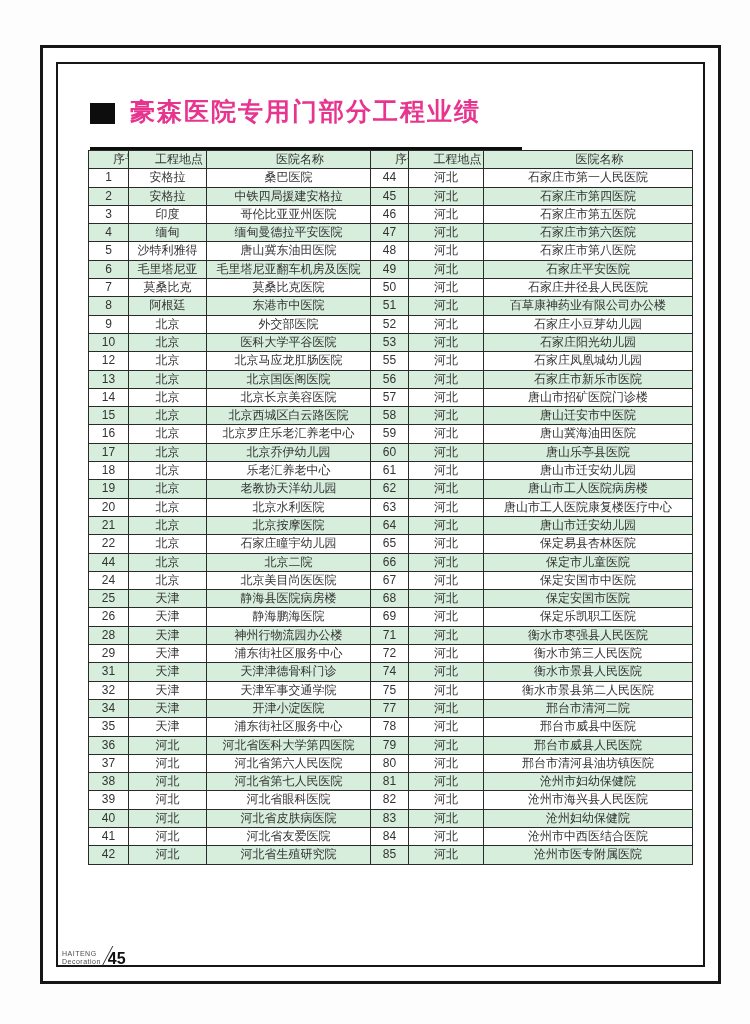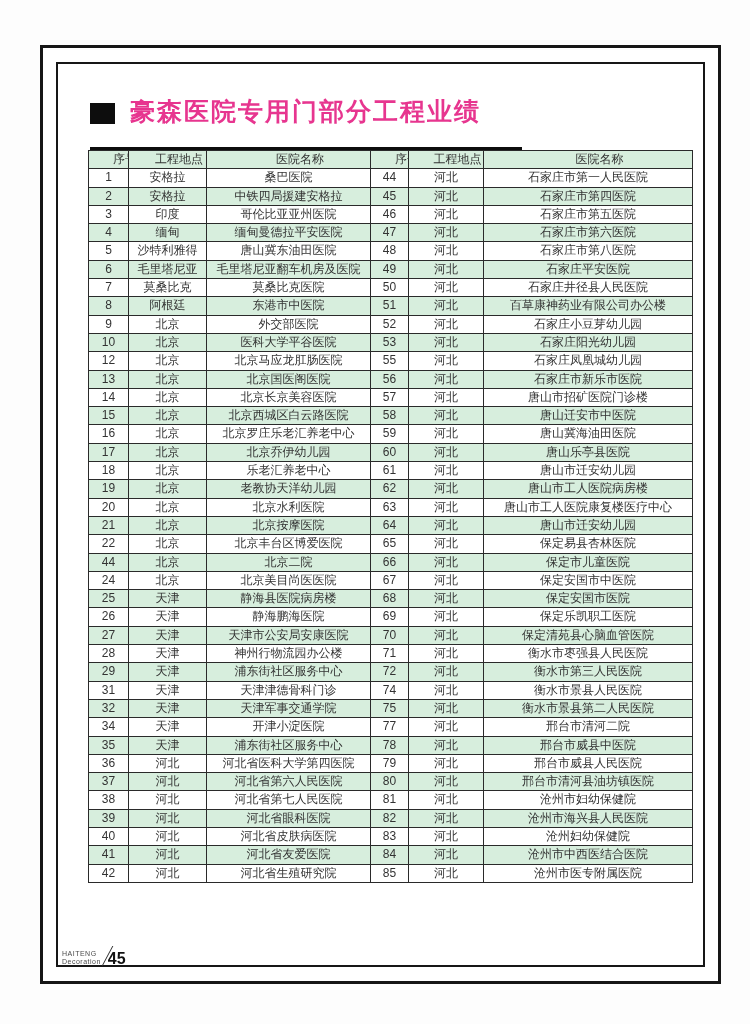--- a/index.html
+++ b/index.html
@@ -298,21 +298,21 @@
           <td>21</td>
           <td>北京</td>
           <td>北京按摩医院</td>
           <td>64</td>
           <td>河北</td>
           <td>唐山市迁安幼儿园</td>
         </tr>
         <tr>
           <td>22</td>
           <td>北京</td>
-          <td>北京丰台区博爱医院</td>
+          <td>石家庄瞳宇幼儿园</td>
           <td>65</td>
           <td>河北</td>
           <td>保定易县杏林医院</td>
         </tr>
         <tr>
           <td>44</td>
           <td>北京</td>
           <td>北京二院</td>
           <td>66</td>
           <td>河北</td>
@@ -334,28 +334,20 @@
           <td>河北</td>
           <td>保定安国市医院</td>
         </tr>
         <tr>
           <td>26</td>
           <td>天津</td>
           <td>静海鹏海医院</td>
           <td>69</td>
           <td>河北</td>
           <td>保定乐凯职工医院</td>
-        </tr>
-        <tr>
-          <td>27</td>
-          <td>天津</td>
-          <td>天津市公安局安康医院</td>
-          <td>70</td>
-          <td>河北</td>
-          <td>保定清苑县心脑血管医院</td>
         </tr>
         <tr>
           <td>28</td>
           <td>天津</td>
           <td>神州行物流园办公楼</td>
           <td>71</td>
           <td>河北</td>
           <td>衡水市枣强县人民医院</td>
         </tr>
         <tr>

